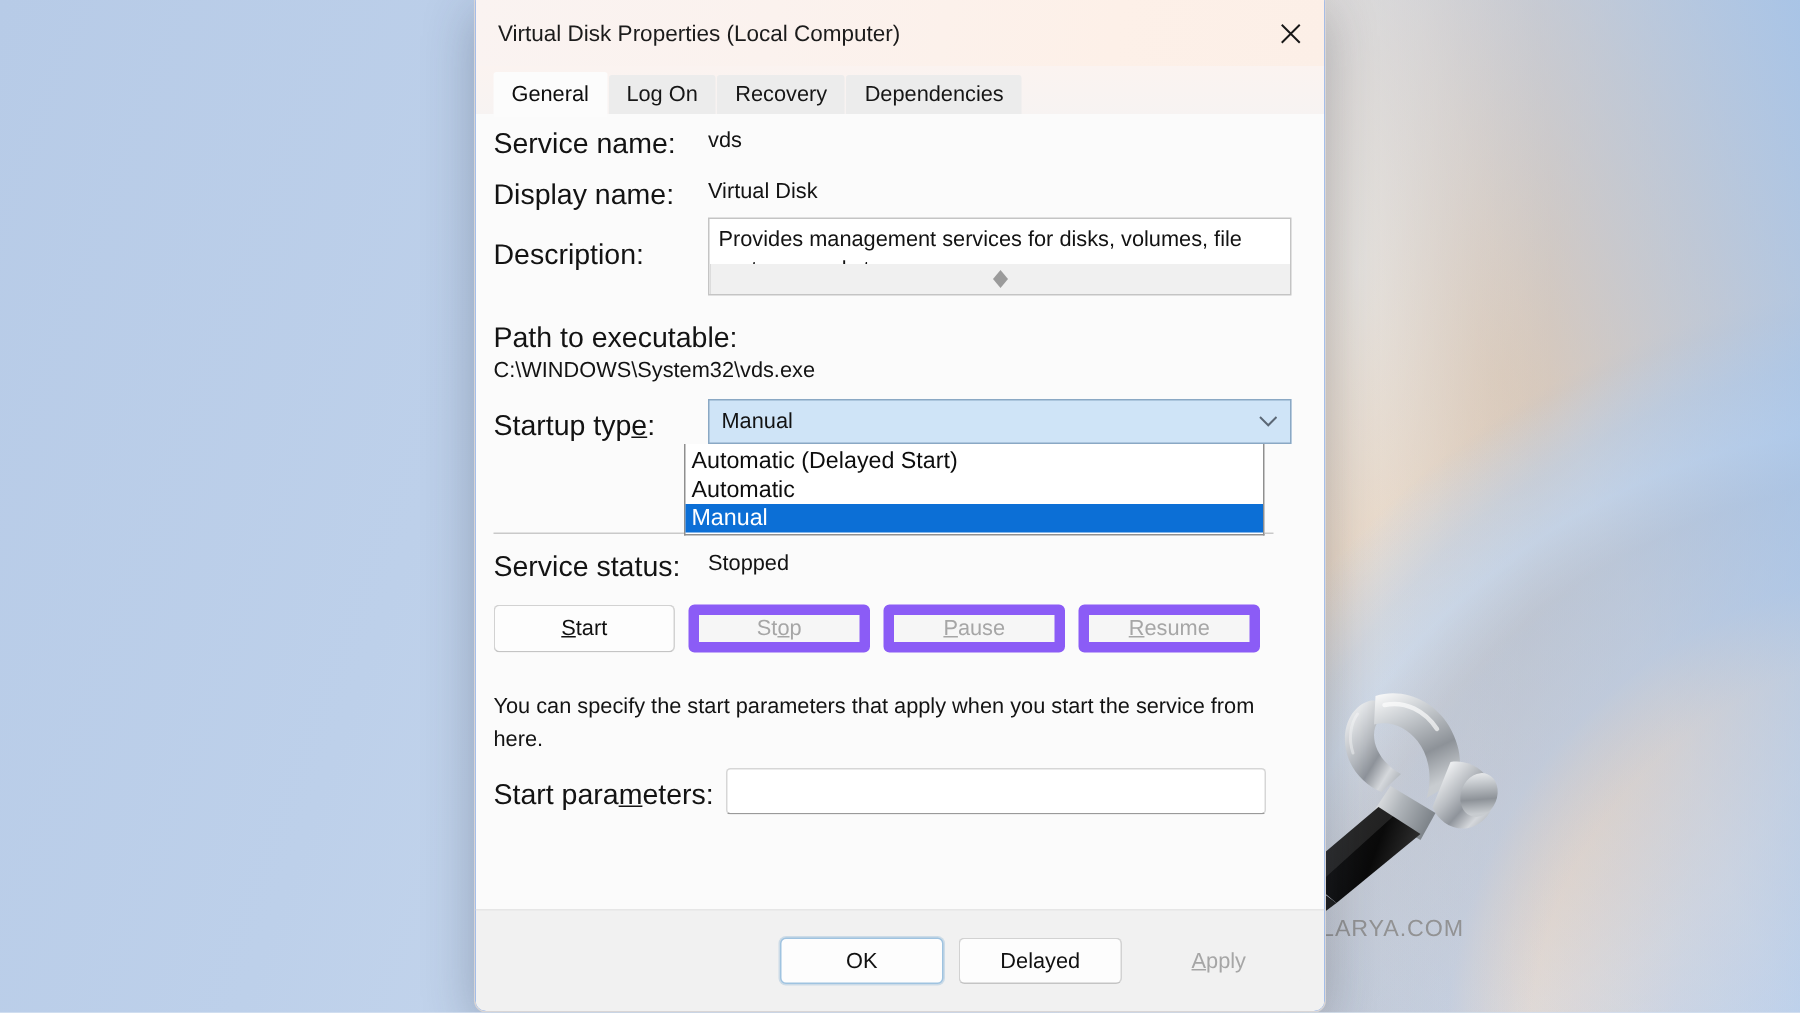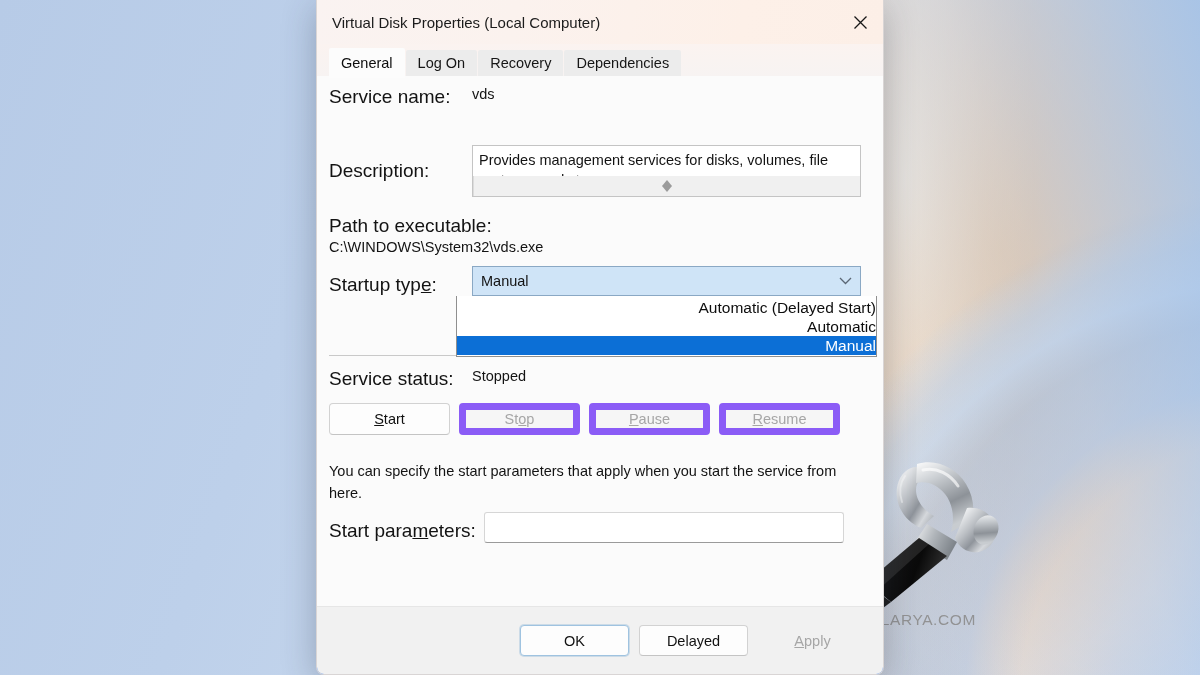--- a/index.html
+++ b/index.html
@@ -217,27 +217,26 @@
     align-items: center;
     padding: 0 8px;
   }
   #combo .cval { font-size: 14.5px; color: #131313; flex: 1 1 auto; }
   #combo .chev { color: #5b6775; display: flex; }
 
   
   #dropdown {
     position: absolute;
     left: 139px; top: 220px;
-    width: 421px;
+    width: 387px;
     background: #ffffff;
     border: 1px solid #8f8f8f;
     border-top: none;
     z-index: 30;
     padding: 2px 0 1px 0;
-    text-align: right;
   }
   .opt {
     height: 19px;
     line-height: 19px;
     font-size: 15.5px;
     color: #0d0d0d;
     padding-left: 4px;
     white-space: nowrap;
   }
   .opt.sel { background: #0c6fd6; color: #ffffff; }
@@ -413,20 +412,24 @@
       <div class="tab">Dependencies</div>
     </div>
 
     <div class="body">
 
       <div class="row" style="left:12px; top:10px;">
         <span class="lbl" style="width:143px;">Service name:</span>
         <span class="val">vds</span>
       </div>
 
+      <div class="row" style="left:12px; top:44px;">
+        <span class="lbl" style="width:143px;">Display name:</span>
+        <span class="val">Virtual Disk</span>
+      </div>
 
       <div class="row" style="left:12px; top:84px;">
         <span class="lbl">Description:</span>
       </div>
 
       <div id="desc-box">
         <div id="desc-text">Provides management services for disks, volumes, file systems, and storage arrays.</div>
         <div id="desc-scroll">
           <div class="sb-arrow sb-up"></div>
           <div class="sb-arrow sb-down"></div>

